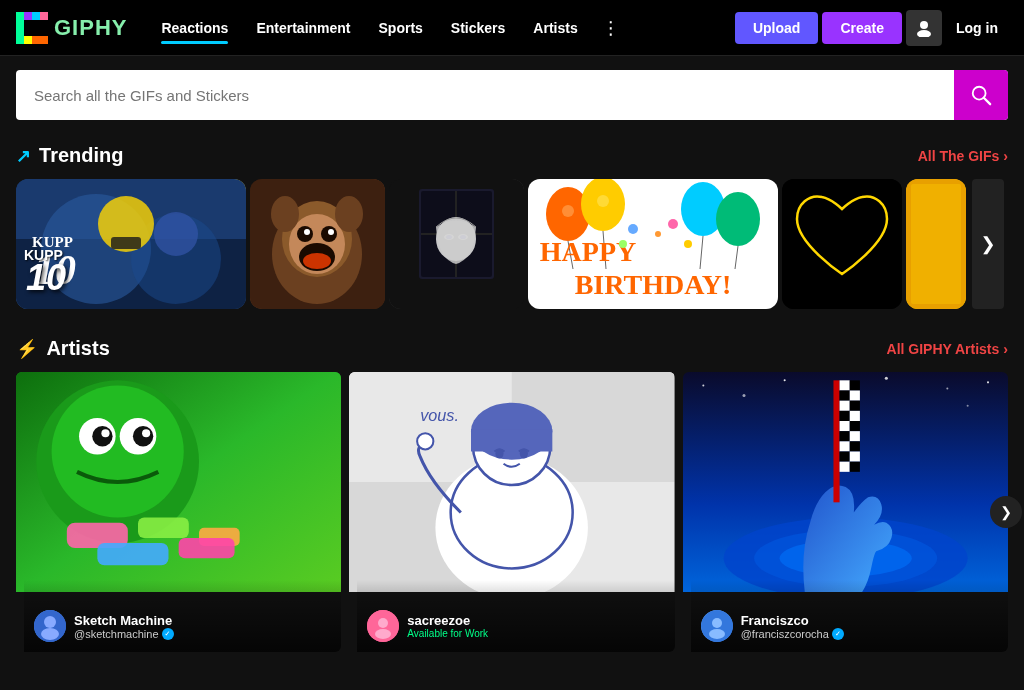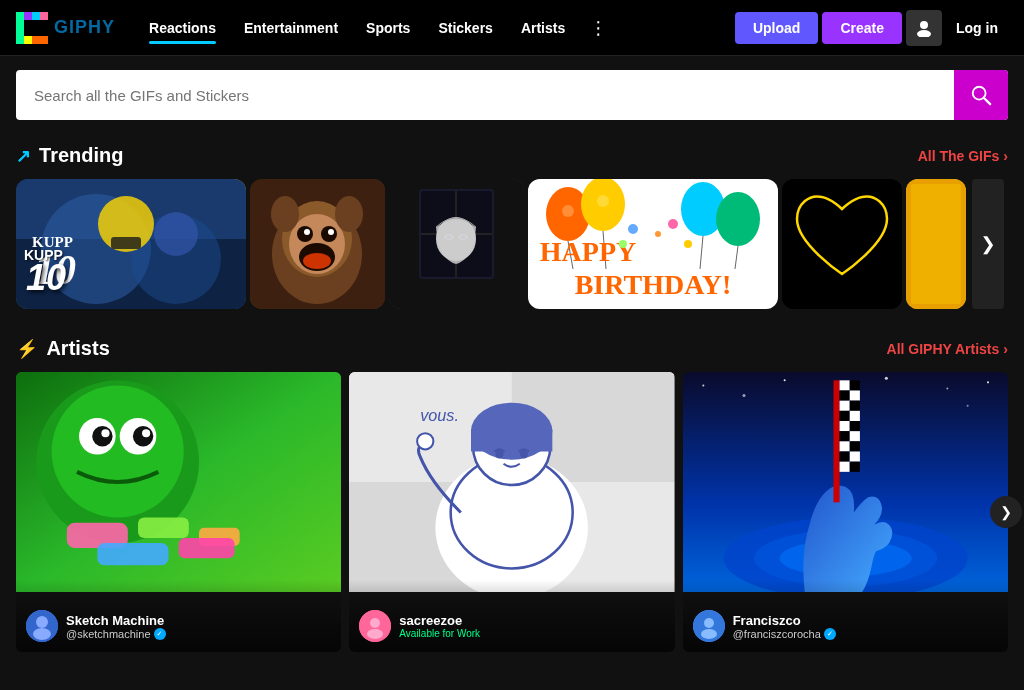--- a/index.html
+++ b/index.html
@@ -25,23 +25,23 @@
       display: flex;
       align-items: center;
       margin-right: 20px;
       gap: 6px;
     }
     .logo-icon {
       width: 32px;
       height: 32px;
     }
     .logo-text {
-      font-size: 18px;
+      font-size: 22px;
       font-weight: 900;
-      color: #0369a1;
+      color: #86efac;
       letter-spacing: 1px;
     }
     nav {
       display: flex;
       align-items: center;
       gap: 0;
       flex: 1;
     }
     .nav-item {
       color: #fff;
@@ -277,21 +277,21 @@
       flex: 1;
       height: 280px;
       border-radius: 6px;
       overflow: hidden;
       position: relative;
       cursor: pointer;
     }
     .artist-info {
       position: absolute;
       bottom: 0;
-      left: 0;
+      left: 8px;
       right: 0;
       background: linear-gradient(transparent, rgba(0,0,0,0.7));
       padding: 30px 10px 10px;
       display: flex;
       align-items: center;
       gap: 8px;
     }
     .artist-avatar {
       width: 32px;
       height: 32px;

